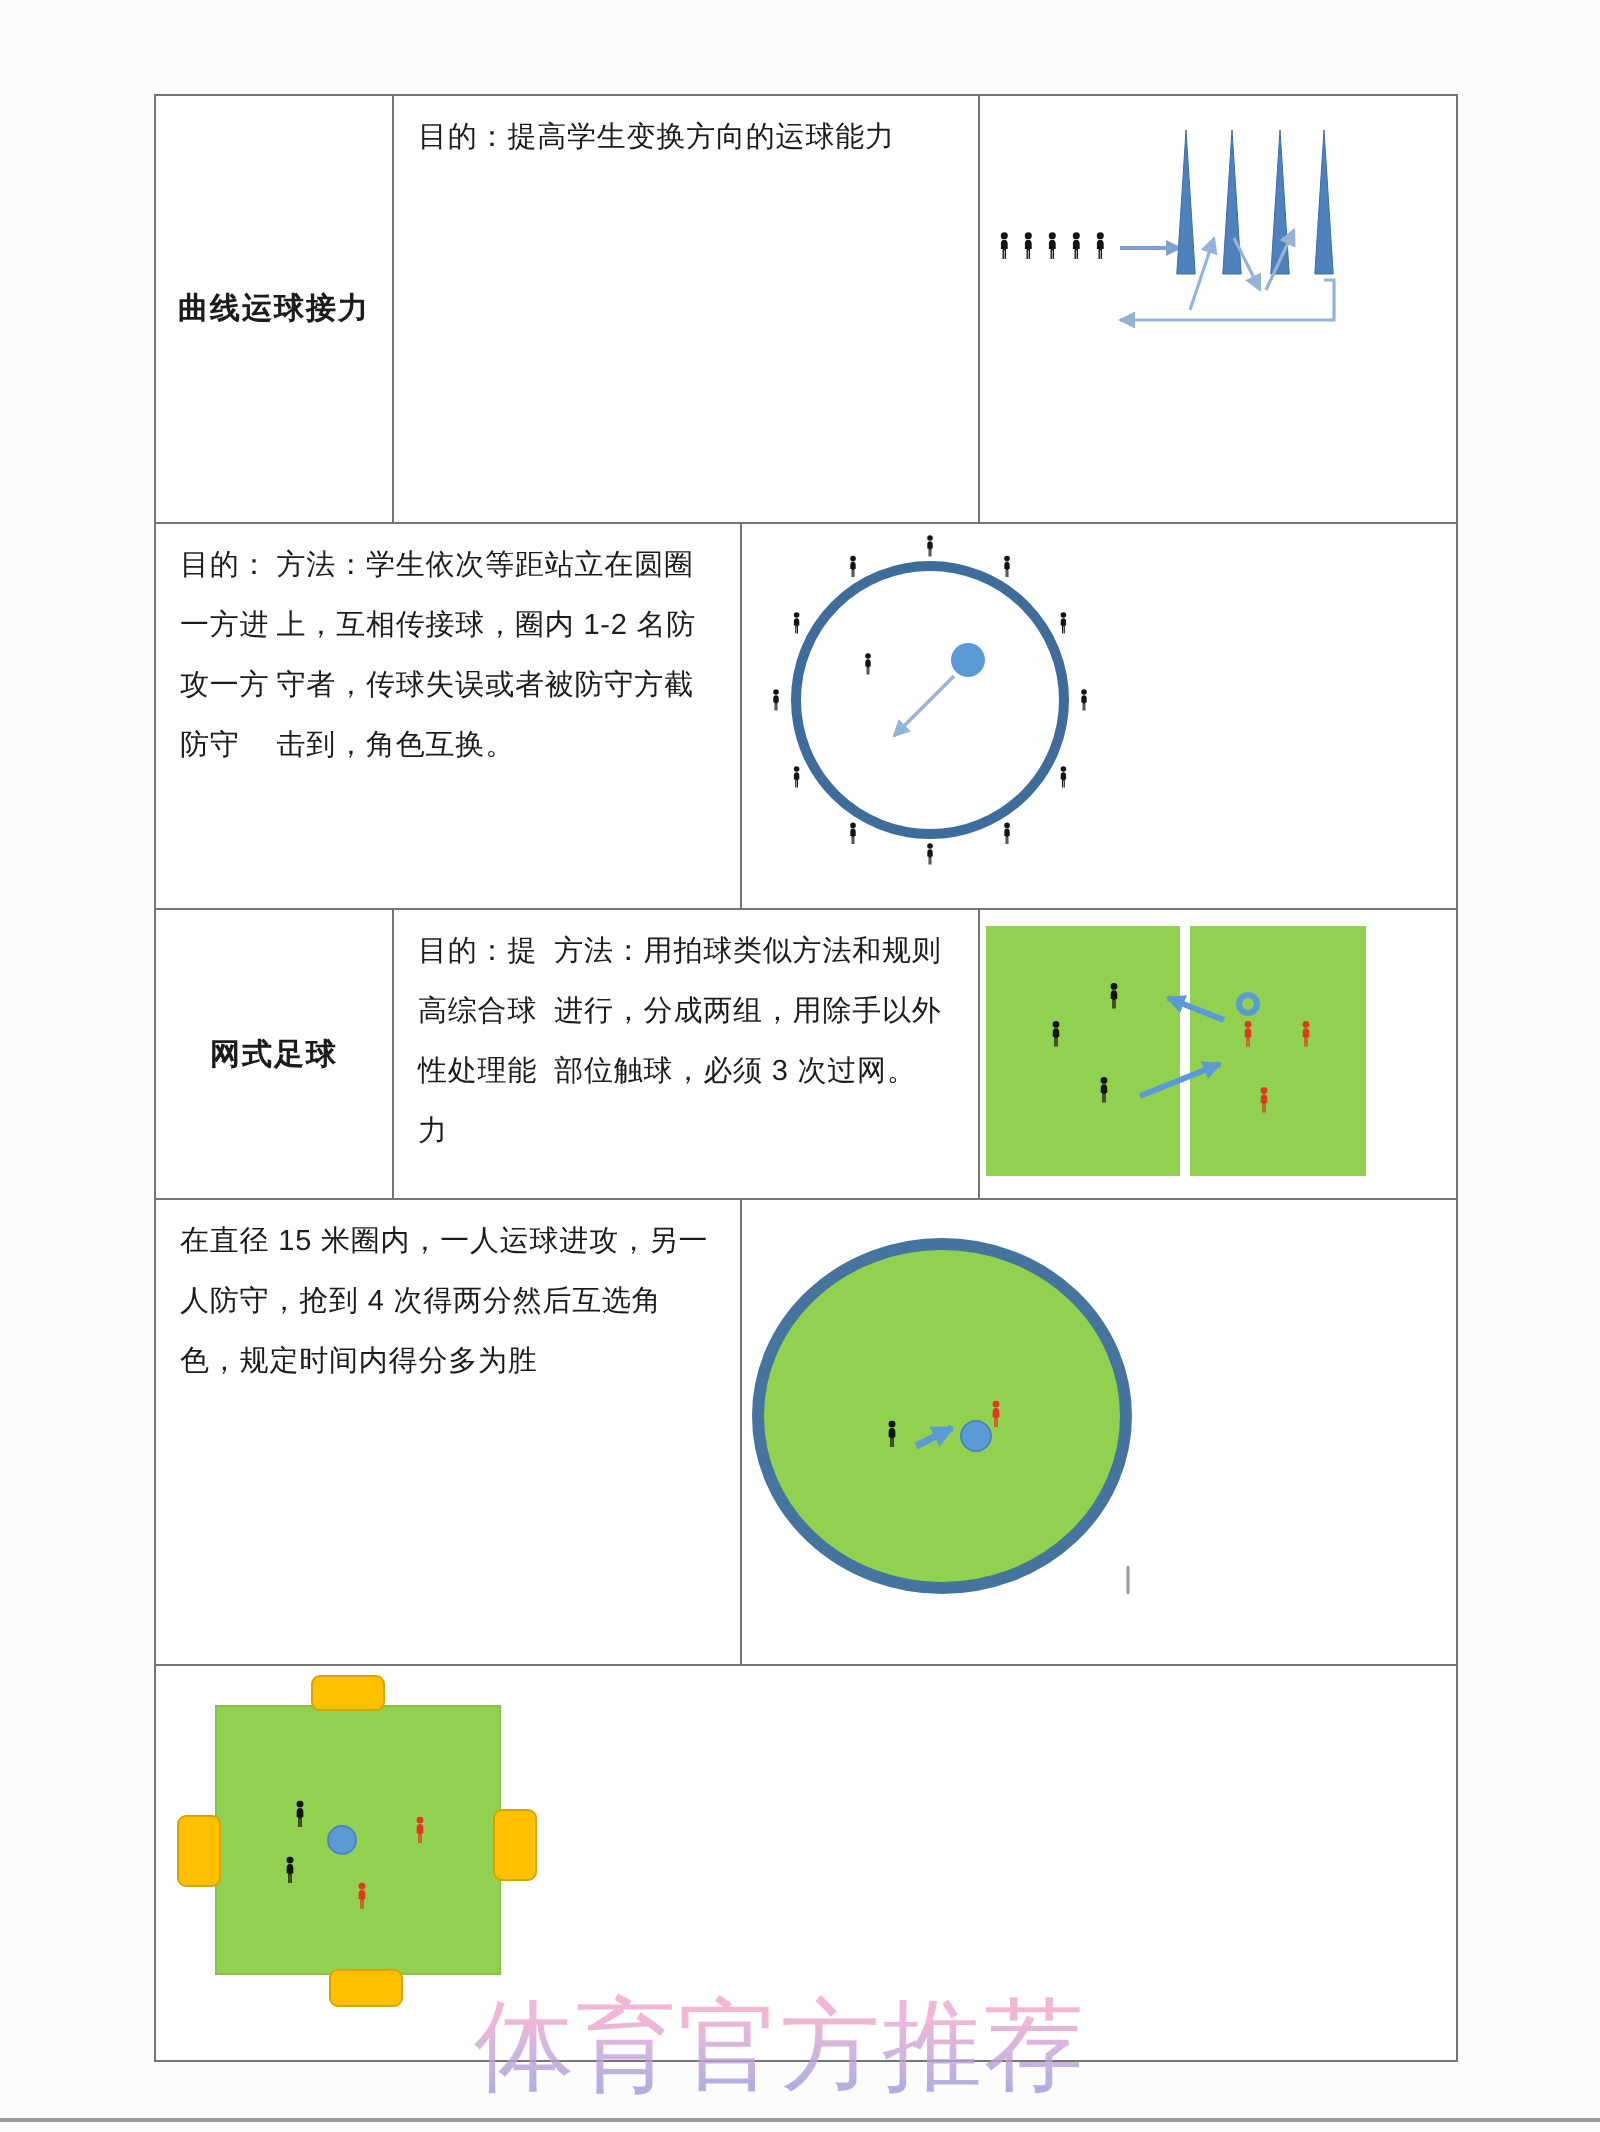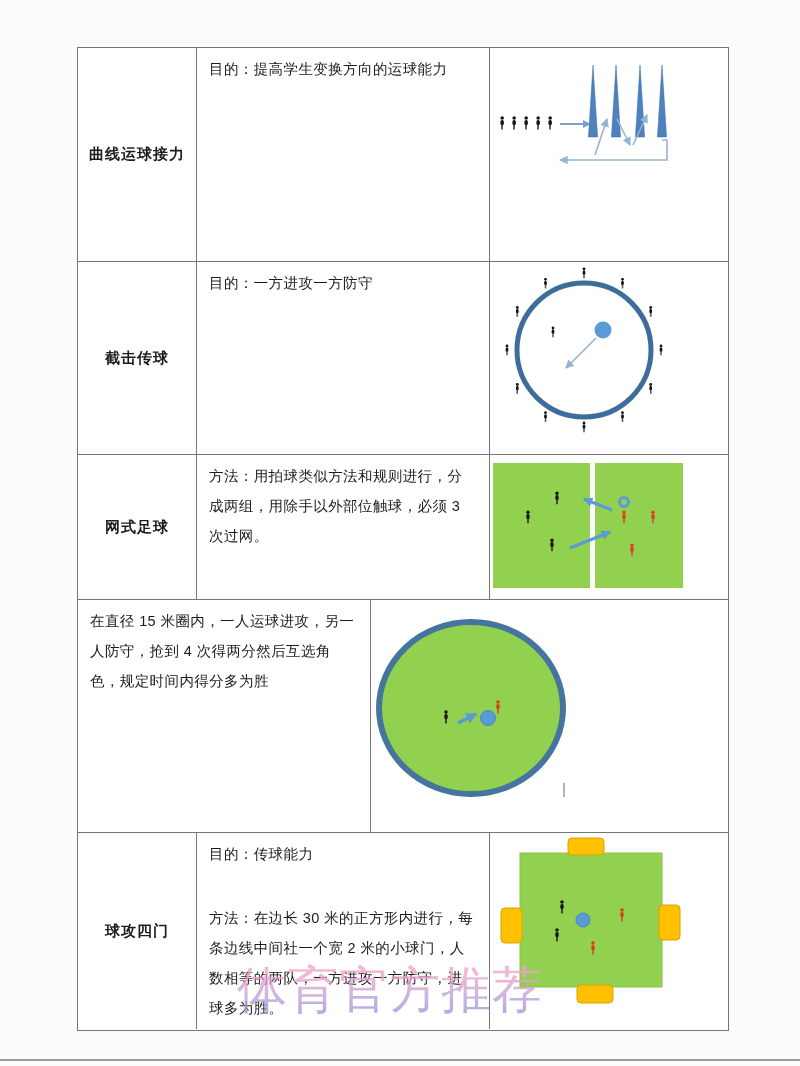--- a/index.html
+++ b/index.html
@@ -17,29 +17,29 @@
   .t-row{display:flex;box-sizing:border-box;border-bottom:1px solid #757575;}
   .t-row:last-child{border-bottom:none;}
   .c-name{
     width:119px;box-sizing:border-box;border-right:1px solid #757575;
     display:flex;align-items:center;justify-content:center;
     font-weight:bold;font-size:15px;letter-spacing:1px;text-align:center;
     padding:0 4px;
   }
   .c-desc{
     width:293px;box-sizing:border-box;border-right:1px solid #757575;
-    display:flex;flex-direction:column;justify-content:space-between;
+    display:flex;justify-content:flex-start;
     padding:6px 12px;
   }
   .c-desc p{margin:0;font-size:14.5px;line-height:30px;letter-spacing:0.4px;}
   .c-diag{width:238px;box-sizing:border-box;position:relative;overflow:hidden;}
   .c-diag svg{display:block;position:absolute;left:0;top:0;}
   .r1{height:214px;} .r2{height:193px;} .r3{height:145px;} .r4{height:233px;} .r5{height:196px;border-bottom:none;}
   .watermark{
-    position:absolute;left:237px;top:957px;z-index:6;white-space:nowrap;
+    position:absolute;left:237px;top:990px;z-index:6;white-space:nowrap;
     font-family:"Liberation Serif","DejaVu Serif",serif;
     font-size:50px;letter-spacing:1px;font-weight:400;
     background:linear-gradient(180deg,#efa3ca 28%,#c3a2d6 55%,#9f99d9 80%);
     -webkit-background-clip:text;background-clip:text;color:transparent;
     opacity:0.78;
   }
   .bottom-rule{
     position:absolute;left:0;top:1059px;width:800px;height:2px;background:#9b9b9b;
   }
 </style>
@@ -94,23 +94,23 @@
           <line x1="105" y1="107" x2="117" y2="71" marker-end="url(#ah-light)"></line>
           <line x1="127" y1="71" x2="140" y2="97" marker-end="url(#ah-light)"></line>
           <line x1="143" y1="97" x2="157" y2="67" marker-end="url(#ah-light)"></line>
         </g>
         <path d="M172,92 L177,92 L177,112 L70,112" fill="none" stroke="#95b3d7" stroke-width="1.6" marker-end="url(#ah-light)"></path>
       </svg>
     </div>
   </div>
 
   <div class="t-row r2">
-    <div class="c-name">截击传球</div>
     <div class="c-desc">
       <p>目的：一方进攻一方防守</p>
+      <p>方法：学生依次等距站立在圆圈上，互相传接球，圈内 1-2 名防守者，传球失误或者被防守方截击到，角色互换。</p>
     </div>
     <div class="c-diag">
       <svg width="238" height="192" viewBox="0 0 238 192">
         <circle cx="94" cy="88" r="67" fill="none" stroke="#3e6d9c" stroke-width="5"></circle>
         <g fill="#141414">
           <use href="#person" transform="translate(91.5,5.5) scale(0.5)"></use>
           <use href="#person" transform="translate(130,15.8) scale(0.5)"></use>
           <use href="#person" transform="translate(158.2,44) scale(0.5)"></use>
           <use href="#person" transform="translate(168.5,82.5) scale(0.5)"></use>
           <use href="#person" transform="translate(158.2,121) scale(0.5)"></use>
@@ -125,20 +125,21 @@
         </g>
         <circle cx="113" cy="68" r="8.5" fill="#5b9bd5"></circle>
         <line x1="106" y1="76" x2="76" y2="106" stroke="#95b3d7" stroke-width="1.6" marker-end="url(#ah-light)"></line>
       </svg>
     </div>
   </div>
 
   <div class="t-row r3">
     <div class="c-name">网式足球</div>
     <div class="c-desc">
+      <p>目的：提高综合球性处理能力</p>
       <p>方法：用拍球类似方法和规则进行，分成两组，用除手以外部位触球，必须 3 次过网。</p>
     </div>
     <div class="c-diag">
       <svg width="238" height="144" viewBox="0 0 238 144">
         <rect x="3" y="8" width="97" height="125" fill="#92d050"></rect>
         <rect x="105" y="8" width="88" height="125" fill="#92d050"></rect>
         <g fill="#141414">
           <use href="#person" transform="translate(64,36.4) scale(0.6)"></use>
           <use href="#person" transform="translate(35,55.4) scale(0.6)"></use>
           <use href="#person" transform="translate(59,83.4) scale(0.6)"></use>
@@ -167,25 +168,20 @@
         <use href="#person" transform="translate(71.9,110.2) scale(0.62)" fill="#141414"></use>
         <line x1="87" y1="123" x2="105" y2="114" stroke="#5b9bd5" stroke-width="3.5" marker-end="url(#ah-strong)"></line>
         <circle cx="117" cy="118" r="7.5" fill="#5b9bd5" stroke="#4a86c2" stroke-width="1"></circle>
         <use href="#person" transform="translate(123.9,100.2) scale(0.62)" fill="#e0391e"></use>
         <line x1="193" y1="183" x2="193" y2="197" stroke="#9a9a9a" stroke-width="1.5"></line>
       </svg>
     </div>
   </div>
 
   <div class="t-row r5">
-    <div class="c-name">球攻四门</div>
-    <div class="c-desc">
-      <p>目的：传球能力</p>
-      <p>方法：在边长 30 米的正方形内进行，每条边线中间社一个宽 2 米的小球门，人数相等的两队，一方进攻一方防守，进球多为胜。</p>
-    </div>
     <div class="c-diag">
       <svg width="238" height="196" viewBox="0 0 238 196">
         <rect x="30" y="20" width="142" height="134" fill="#92d050" stroke="#86c248" stroke-width="1"></rect>
         <g fill="#ffc000" stroke="#d7a400" stroke-width="1">
           <rect x="78" y="5" width="36" height="17" rx="4"></rect>
           <rect x="87" y="152" width="36" height="18" rx="4"></rect>
           <rect x="11" y="75" width="21" height="35" rx="4"></rect>
           <rect x="169" y="72" width="21" height="35" rx="4"></rect>
         </g>
         <g fill="#141414">

